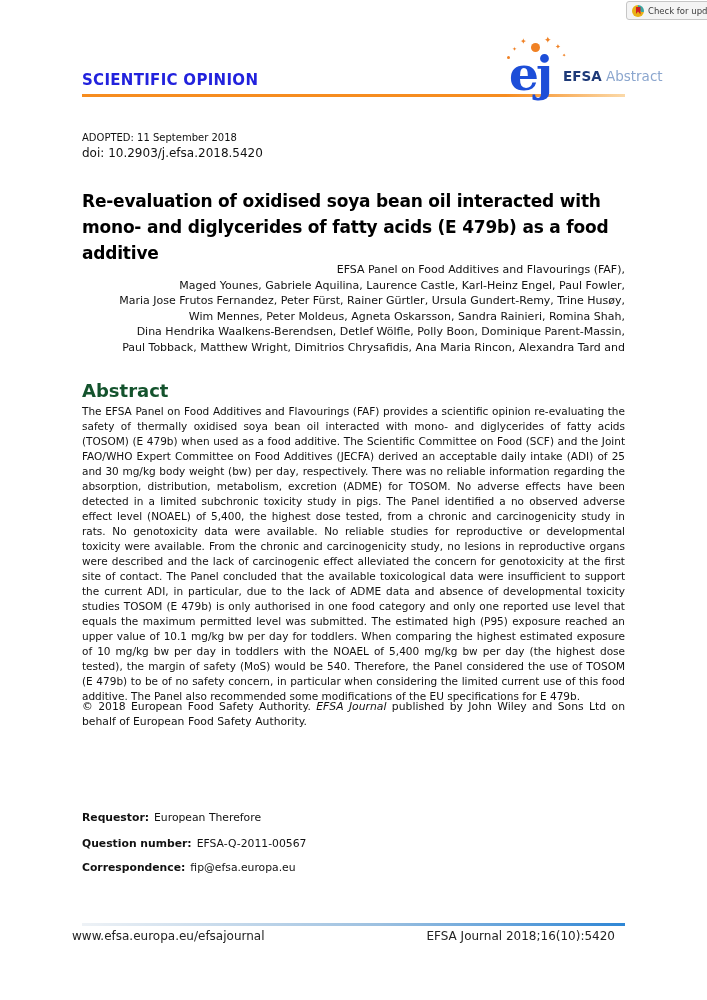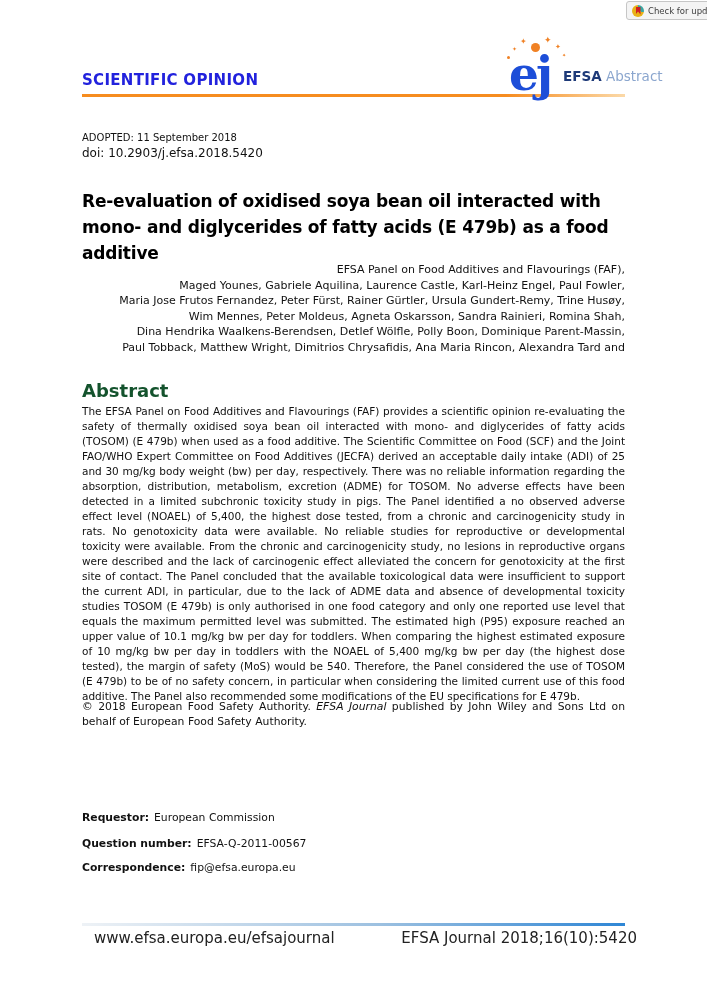--- a/index.html
+++ b/index.html
@@ -83,22 +83,22 @@
   .meta-question { top:837px; }
   .meta-correspondence { top:861px; }
   .plain-link { color:inherit; text-decoration:none; }
 
   
   .rule-bottom {
     position:absolute; left:82px; top:923px; width:543px; height:3px;
     background:linear-gradient(90deg, #eef2f6 0%, #9cc0e0 55%, #2e86d5 100%);
   }
   .footer {
-    position:absolute; left:94px; top:929px; width:543px;
-    display:flex; justify-content:space-between; font-size:15px; color:#222;
+    position:absolute; left:72px; top:929px; width:543px;
+    display:flex; justify-content:space-between; font-size:12px; color:#222;
   }
 </style>
 </head>
 <body>
 
 <div class="page">
 
   <div class="badge">
     <span class="crossmark"></span>
     <span class="badge-label">Check for updates</span>
@@ -130,21 +130,21 @@
     <div>Dina Hendrika Waalkens-Berendsen, Detlef Wölfle, Polly Boon, Dominique Parent-Massin,</div>
     <div>Paul Tobback, Matthew Wright, Dimitrios Chrysafidis, Ana Maria Rincon, Alexandra Tard and</div>
   </div>
 
   <div class="abstract-h">Abstract</div>
   <div class="abstract">The EFSA Panel on Food Additives and Flavourings (FAF) provides a scientific opinion re-evaluating the safety of thermally oxidised soya bean oil interacted with mono- and diglycerides of fatty acids (TOSOM) (E 479b) when used as a food additive. The Scientific Committee on Food (SCF) and the Joint FAO/WHO Expert Committee on Food Additives (JECFA) derived an acceptable daily intake (ADI) of 25 and 30 mg/kg body weight (bw) per day, respectively. There was no reliable information regarding the absorption, distribution, metabolism, excretion (ADME) for TOSOM. No adverse effects have been detected in a limited subchronic toxicity study in pigs. The Panel identified a no observed adverse effect level (NOAEL) of 5,400, the highest dose tested, from a chronic and carcinogenicity study in rats. No genotoxicity data were available. No reliable studies for reproductive or developmental toxicity were available. From the chronic and carcinogenicity study, no lesions in reproductive organs were described and the lack of carcinogenic effect alleviated the concern for genotoxicity at the first site of contact. The Panel concluded that the available toxicological data were insufficient to support the current ADI, in particular, due to the lack of ADME data and absence of developmental toxicity studies TOSOM (E 479b) is only authorised in one food category and only one reported use level that equals the maximum permitted level was submitted. The estimated high (P95) exposure reached an upper value of 10.1 mg/kg bw per day for toddlers. When comparing the highest estimated exposure of 10 mg/kg bw per day in toddlers with the NOAEL of 5,400 mg/kg bw per day (the highest dose tested), the margin of safety (MoS) would be 540. Therefore, the Panel considered the use of TOSOM (E 479b) to be of no safety concern, in particular when considering the limited current use of this food additive. The Panel also recommended some modifications of the EU specifications for E 479b.</div>
 
   <div class="copyright"><span>© 2018 European Food Safety Authority. </span><span class="italic">EFSA Journal</span><span> published by John Wiley and Sons Ltd on behalf of European Food Safety Authority.</span></div>
 
 
-  <div class="meta meta-requestor"><span class="blabel">Requestor:</span><span>European Commission</span></div>
+  <div class="meta meta-requestor"><span class="blabel">Requestor:</span><span>European Therefore</span></div>
 
   <div class="meta meta-question"><span class="blabel">Question number:</span><span>EFSA-Q-2011-00567</span></div>
 
   <div class="meta meta-correspondence"><span class="blabel">Correspondence:</span><a href="#" class="plain-link">fip@efsa.europa.eu</a></div>
 
   <div class="rule-bottom"></div>
   <div class="footer">
     <a href="#" class="plain-link">www.efsa.europa.eu/efsajournal</a>
     <span>EFSA Journal 2018;16(10):5420</span>
   </div>

